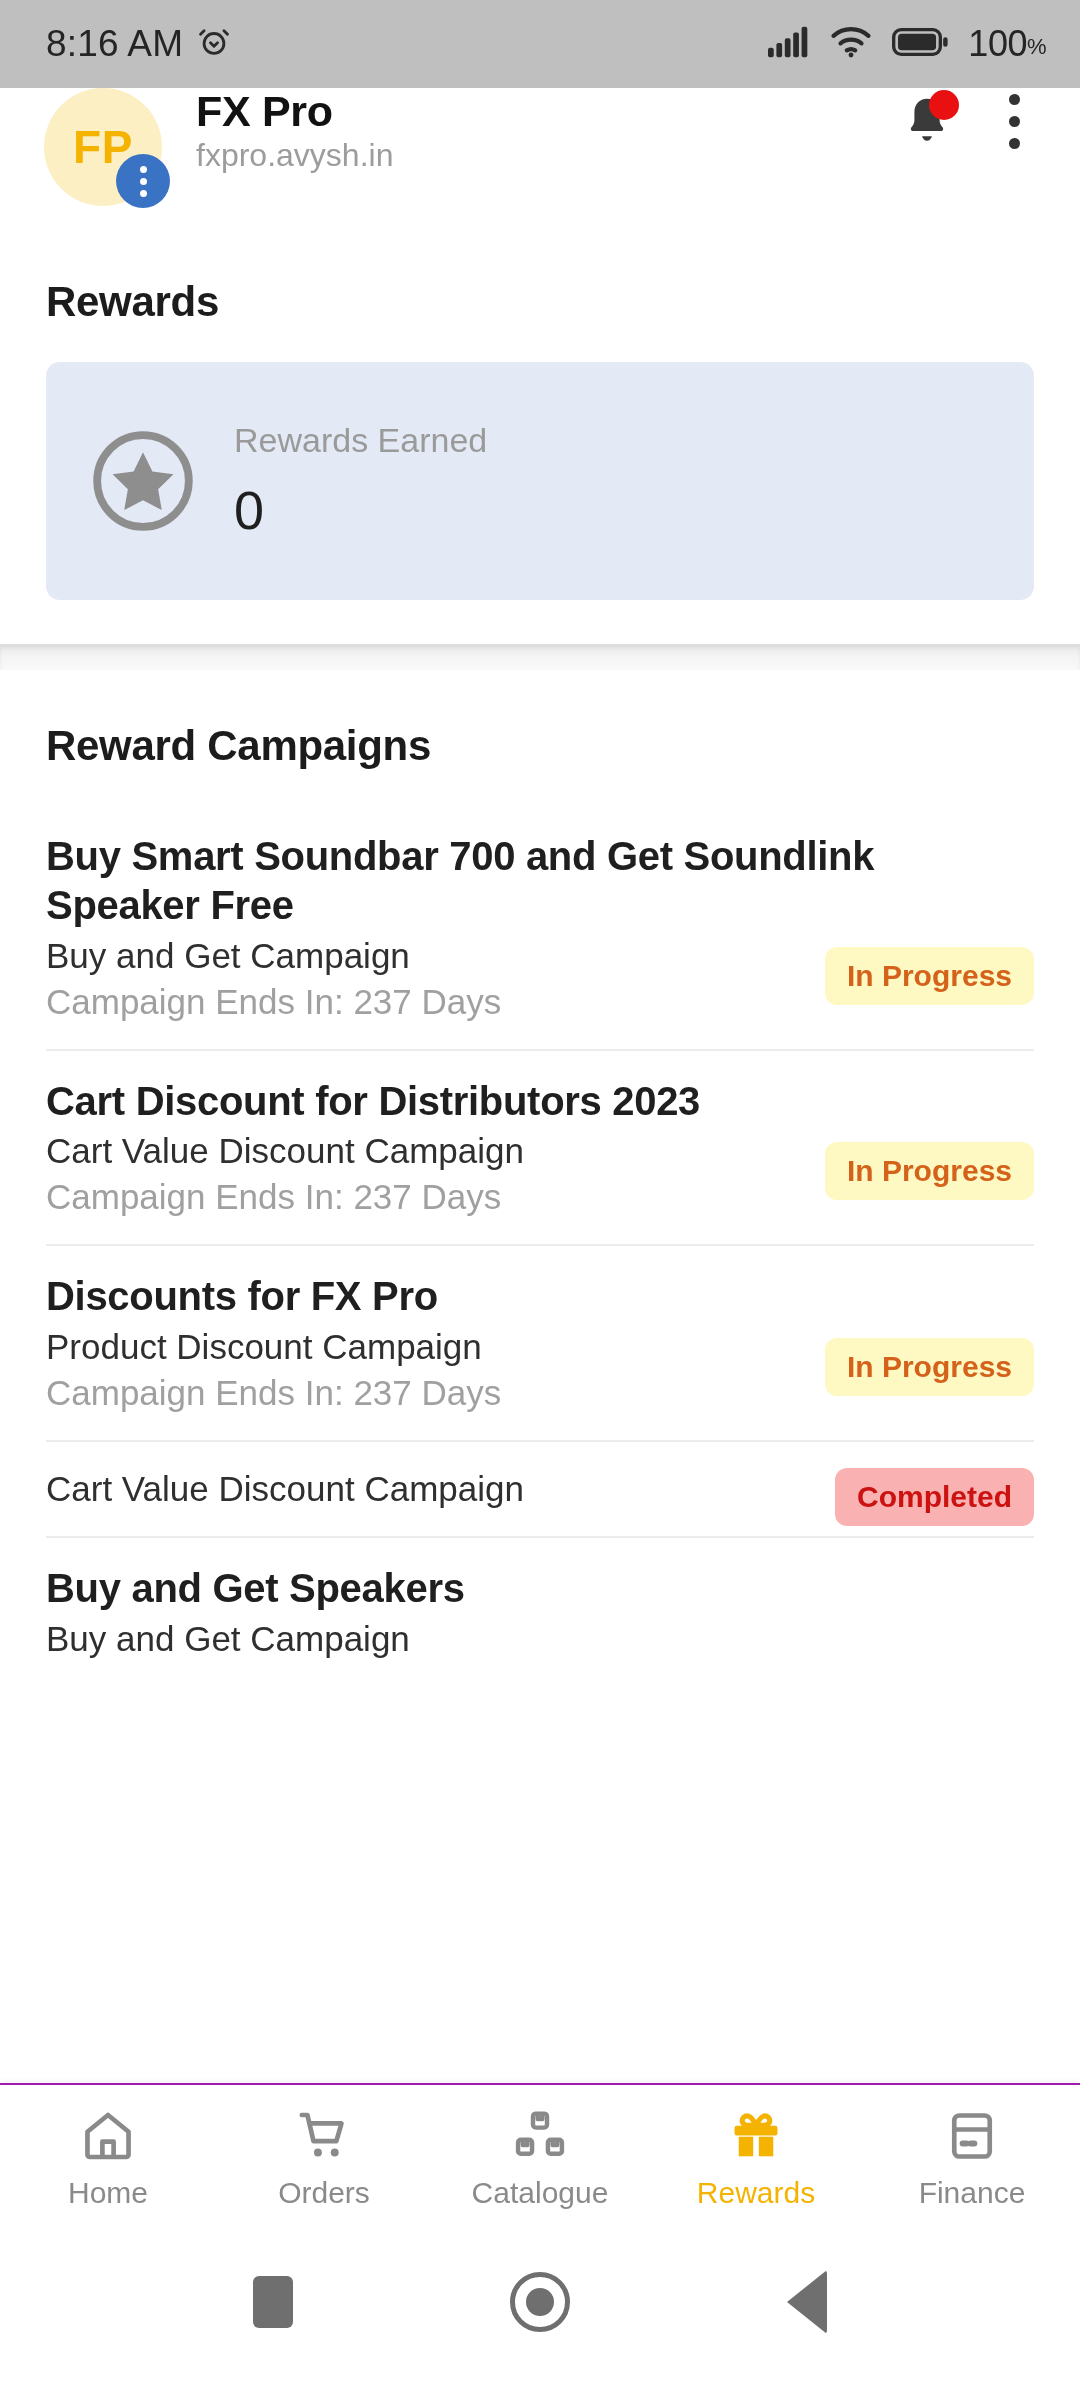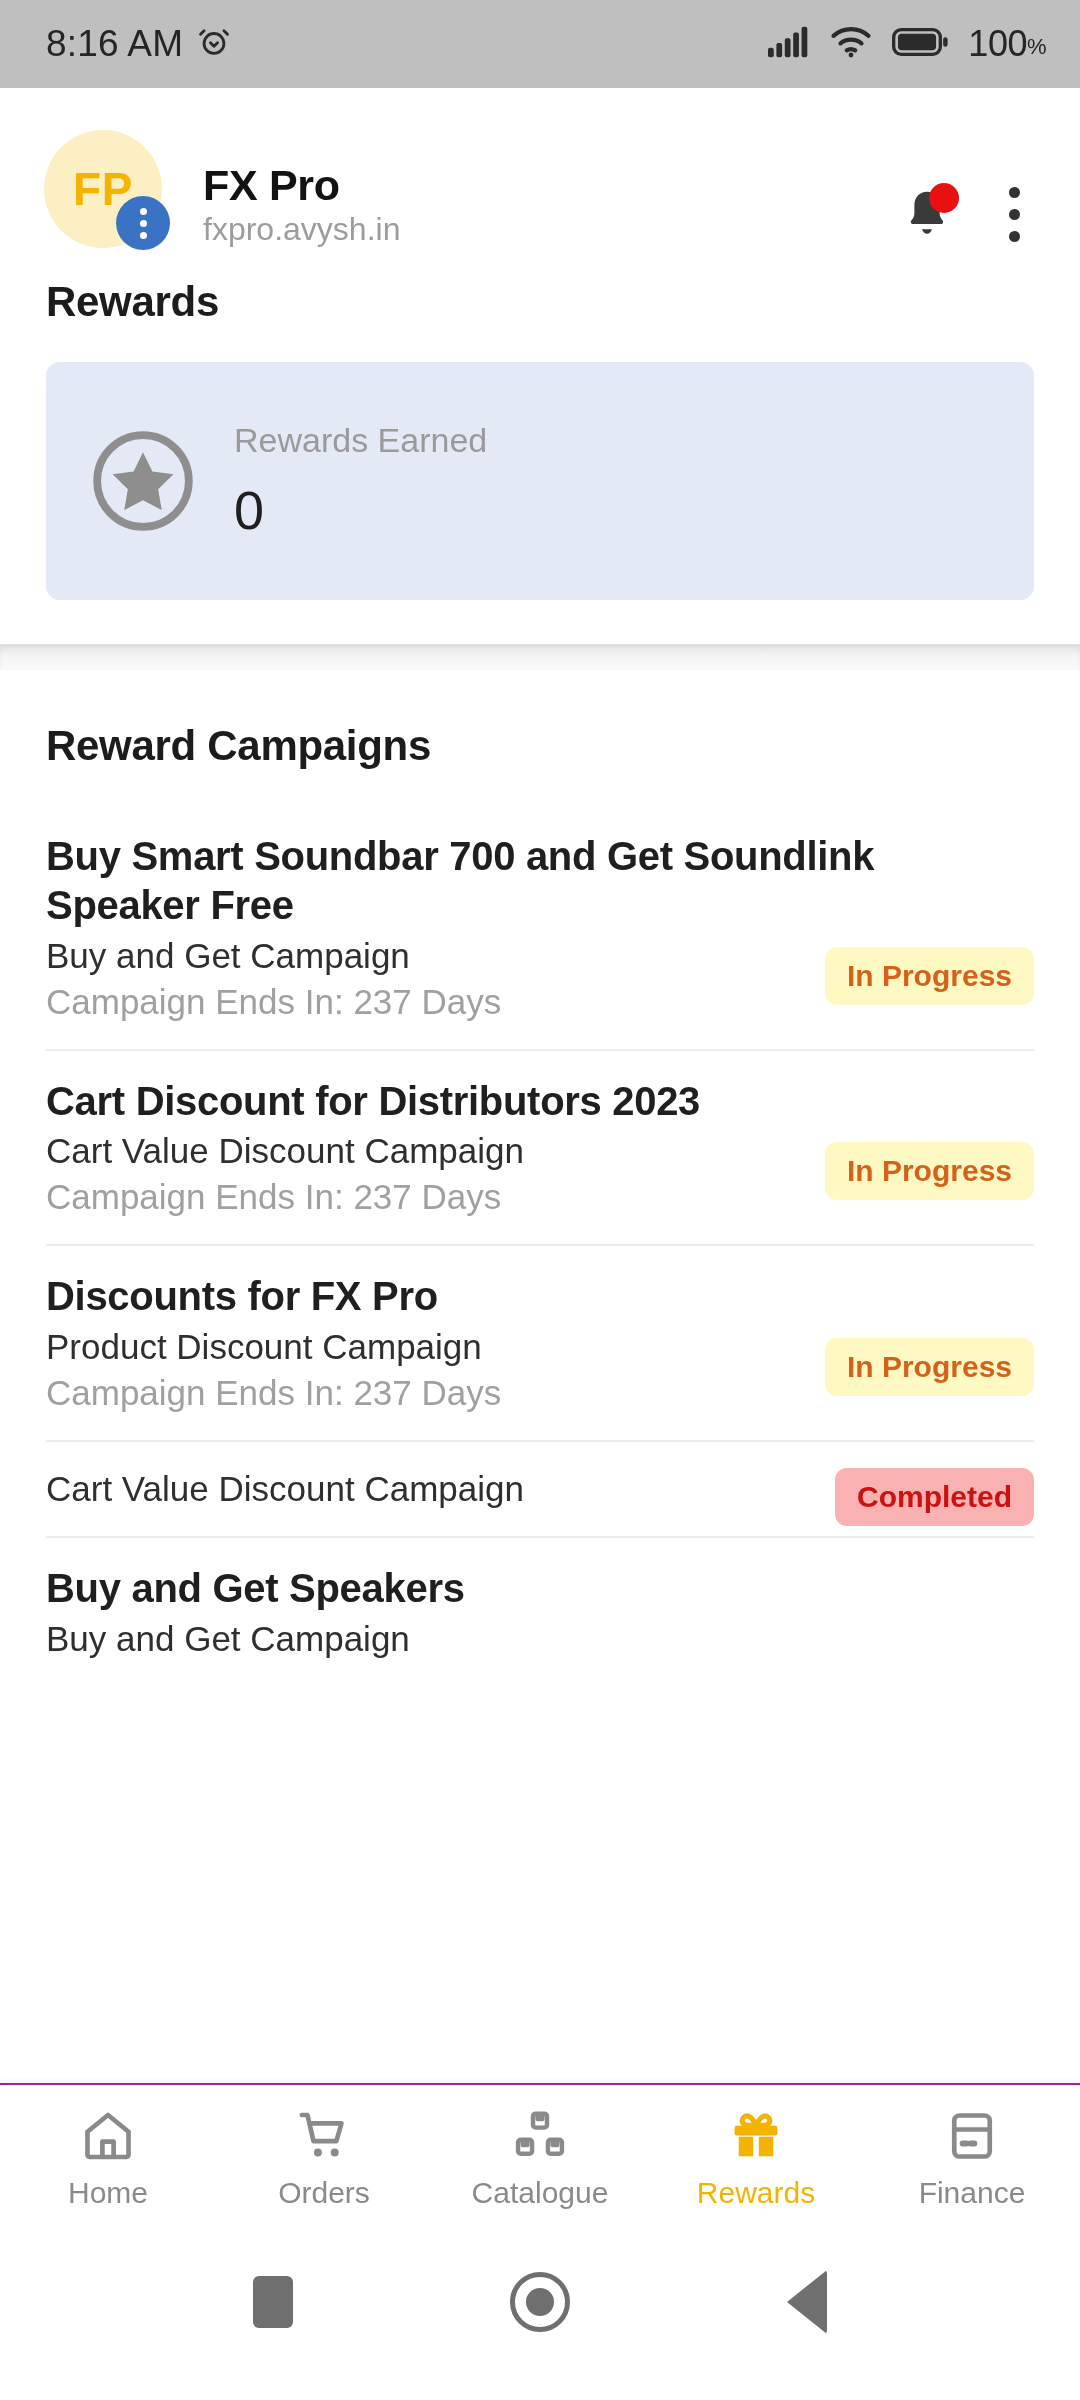--- a/index.html
+++ b/index.html
@@ -18,22 +18,22 @@
     padding: 0 34px 0 46px; color: #2b2b2b;
   }
   .sb-left { display:flex; align-items:center; gap: 14px; }
   .sb-time { font-size: 37px; letter-spacing: .2px; color:#252525; }
   .sb-right { display:flex; align-items:center; gap: 20px; text-align: right; }
   .sb-pct { font-size: 36px; color:#252525; letter-spacing:-.5px; }
   .sb-pct sup { font-size: 22px; vertical-align: baseline; position:relative; top:-2px; }
 
   
   .appbar {
-    flex: 0 0 160px; background:#fff; display:flex; align-items:flex-end;
-    padding: 0 40px 0 44px; gap: 15px;
+    flex: 0 0 160px; background:#fff; display:flex; align-items:flex-start;
+    padding: 0 40px 0 44px; gap: 8px;
   }
   .avatar-wrap { position: relative; width: 118px; height: 118px; flex:0 0 118px; }
   .avatar {
     width:118px; height:118px; border-radius:50%;
     background:#fcefc3; display:flex; align-items:center; justify-content:center;
   }
   .avatar-initials { font-size: 46px; font-weight:700; color:#f5b301; letter-spacing:.5px; }
   .avatar-badge {
     position:absolute; right:-8px; bottom:-2px; width:54px; height:54px;
     border-radius:50%; background:#3b73c4; display:flex; flex-direction:column;

